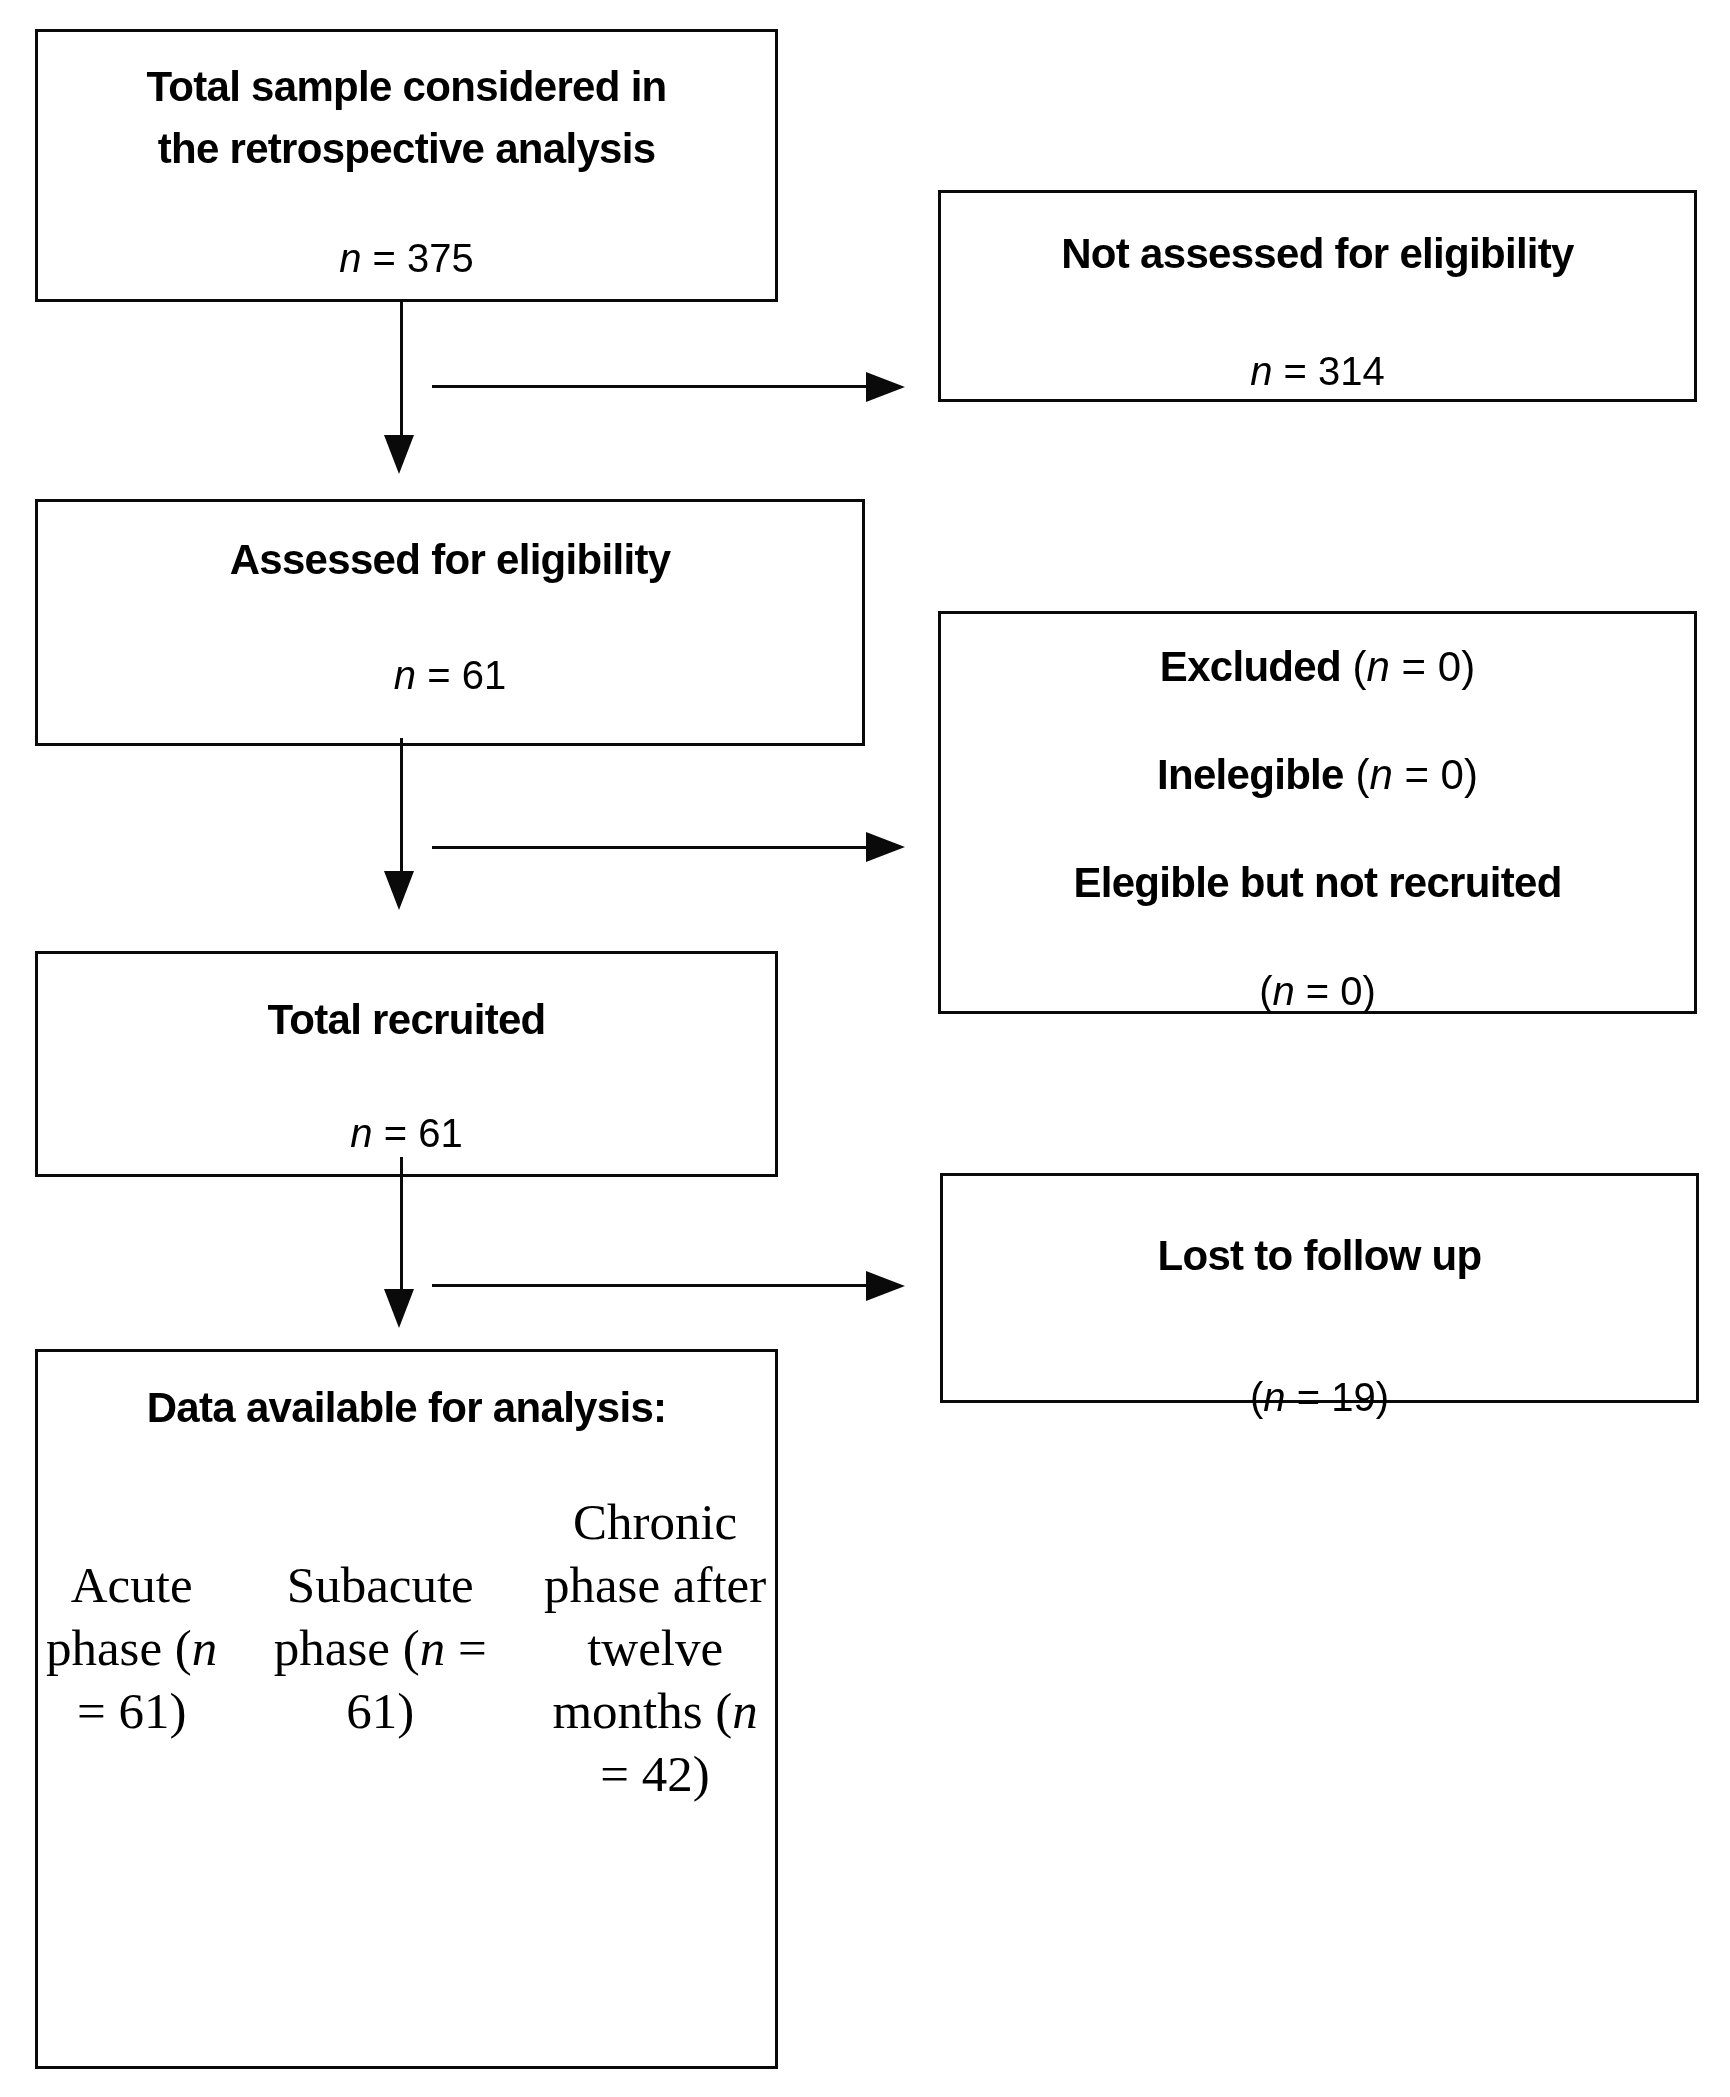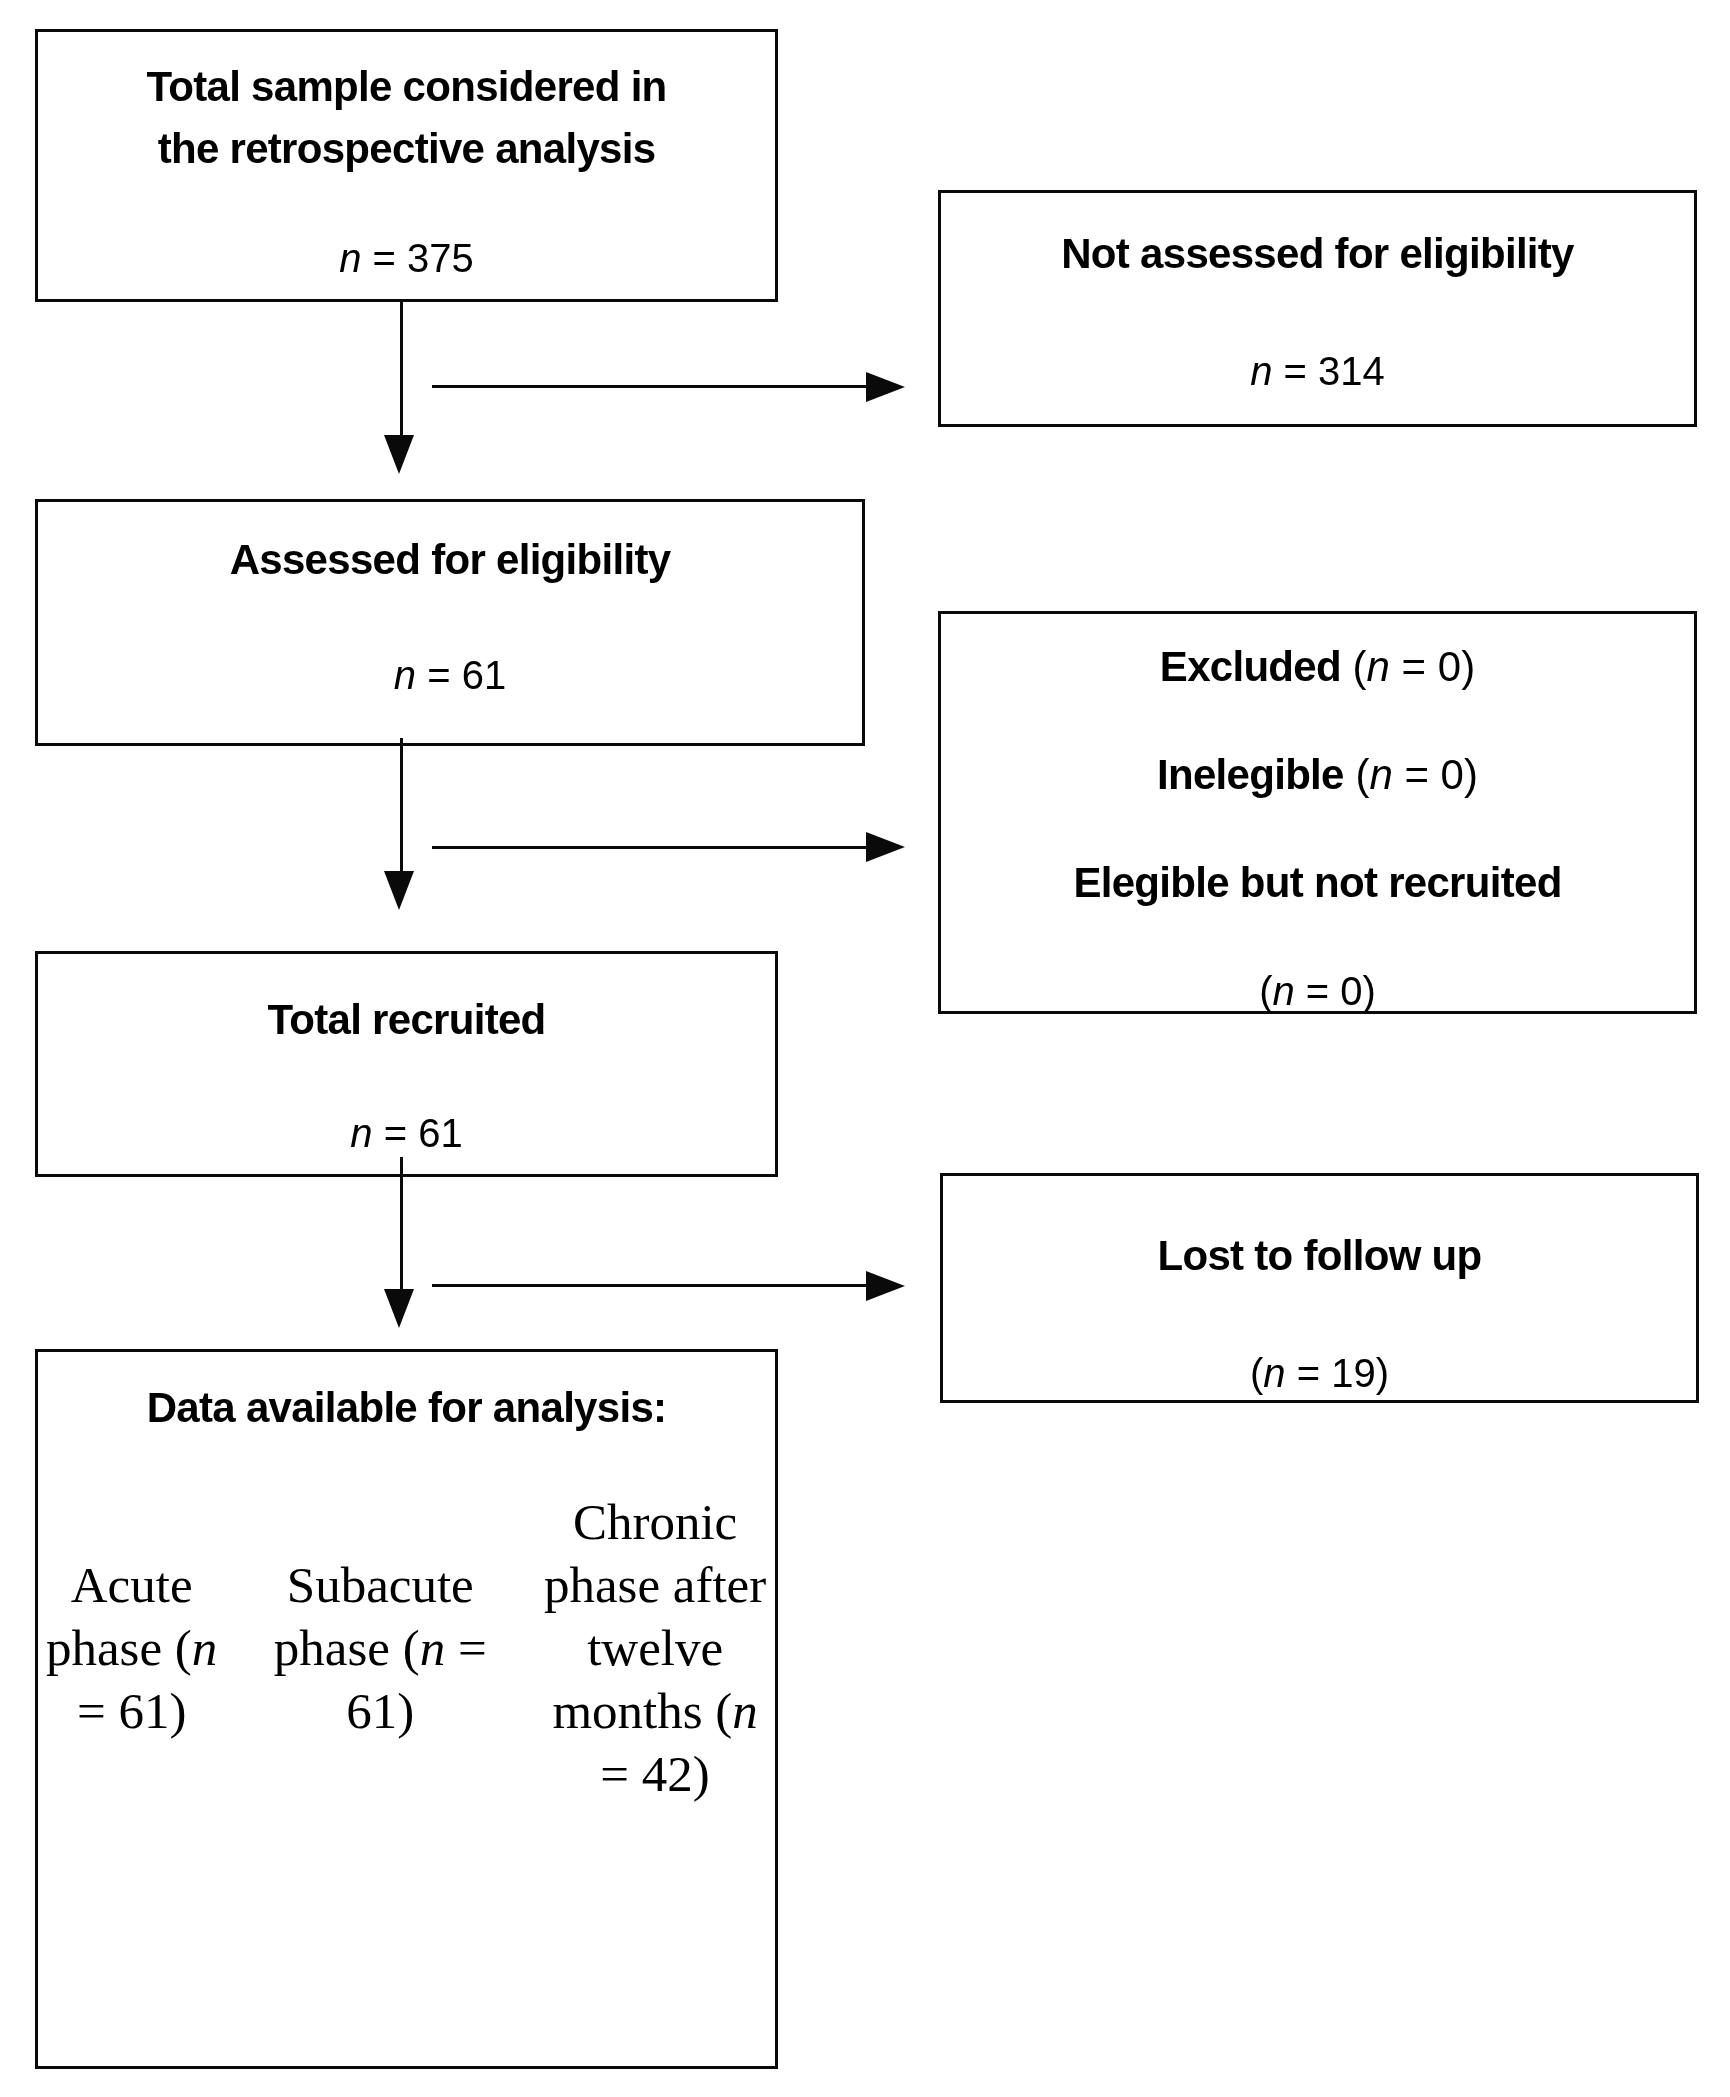--- a/index.html
+++ b/index.html
@@ -67,25 +67,25 @@
   #box1{left:35px;top:29px;width:743px;height:273px;padding-top:24px;}
   #box1 .n-line{margin-top:56px;}
   #box2{left:35px;top:491px;width:830px;height:247px;padding-top:27px;margin-top:8px;}
   #box2 .n-line{margin-top:62px;}
   #box3{left:35px;top:930px;width:743px;height:226px;padding-top:35px;margin-top:21px;}
   #box3 .n-line{margin-top:60px;}
   #box4{left:35px;top:1349px;width:743px;height:720px;padding-top:25.4px;align-items:center;}
   #box4 .items{display:flex;gap:47px;margin-top:52px;align-items:center;}
 
   
-  #rbox1{left:938px;top:190px;width:759px;height:237px;padding-top:29.5px;}
+  #rbox1{left:938px;top:190px;width:759px;height:212px;padding-top:29.5px;}
   #rbox1 .n-line{margin-top:64px;}
   #rbox2{left:938px;top:611px;width:759px;height:403px;padding-top:31px;gap:64px;}
   #rbox3{left:940px;top:1173px;width:759px;height:230px;padding-top:49px;}
-  #rbox3 .n-line{margin-top:64px;}
+  #rbox3 .n-line{margin-top:88px;}
 </style>
 </head>
 <body>
 
 <div class="canvas">
 
   <div class="fbox" id="box1">
     <div class="box-title">Total sample considered in</div>
     <div class="box-title">the retrospective analysis</div>
     <div class="n-line"><i>n</i> = 375</div>

